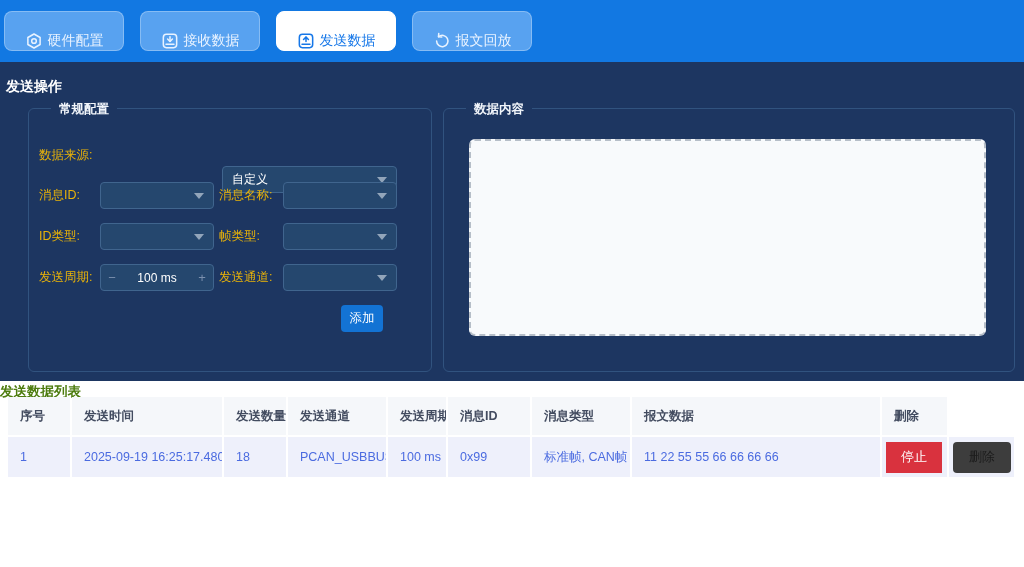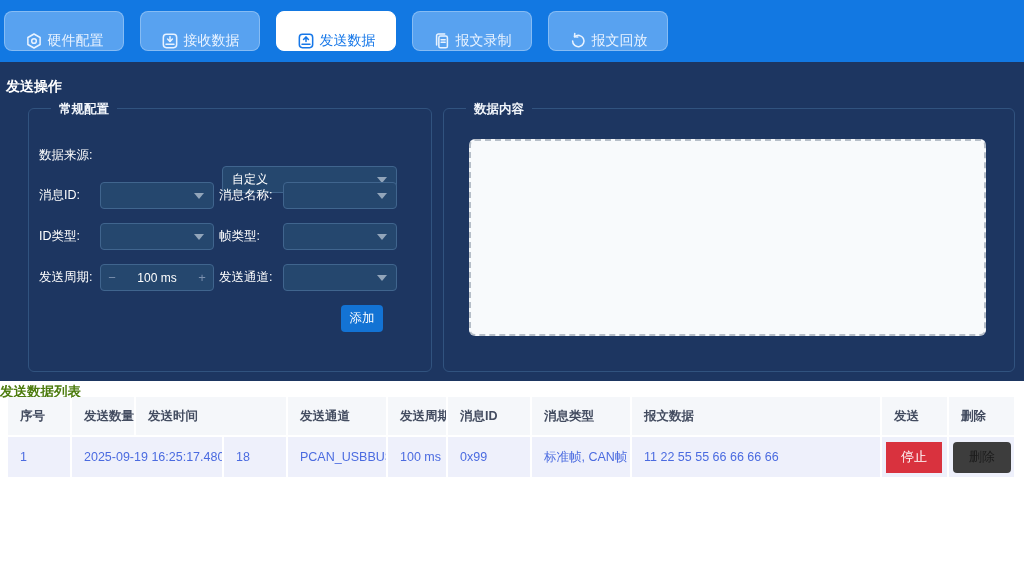--- a/index.html
+++ b/index.html
@@ -32,21 +32,21 @@
   .page-title { position:absolute; left:6px; top:16px; color:#ffffff; font-size:14px; font-weight:bold; }
 
   .panel { position:absolute; border:1px solid #31537f; border-radius:6px; }
   .panel-legend {
     position:absolute; top:-8px; left:22px; padding:0 8px;
     background:#1d3661; color:#f2f6fb; font-size:12.5px; font-weight:bold;
   }
   .panel-left  { left:28px;  top:46px; width:404px; height:264px;padding-left:48px; }
   .panel-right { left:443px; top:46px; width:572px; height:264px; }
 
-  .fld-label { position:absolute; height:27px; line-height:27px; color:#ffffff; font-size:12.5px; }
+  .fld-label { position:absolute; height:27px; line-height:27px; color:#eab308; font-size:12.5px; }
 
   .control {
     position:absolute; height:27px; background:#25476e; border:1px solid #40658e;
     border-radius:4px; color:#ffffff; font-size:12px;
     display:flex; align-items:center; padding:0 9px; cursor:pointer;
   }
   .caret {
     position:absolute; right:9px; top:10px; width:0; height:0;
     border-left:5px solid transparent; border-right:5px solid transparent;
     border-top:6px solid #92a5ba;
@@ -117,30 +117,20 @@
           <path d="M10 10.6 v-4.8"></path>
           <path d="M7.3 8.4 L10 5.6 L12.7 8.4"></path>
           <path d="M5.6 13.6 h8.8"></path>
         </svg>
     </span>
     <span>发送数据</span>
   </div>
   <div class="tab">
     <span class="ticon">
       <svg viewBox="0 0 20 20">
-          <rect x="6.5" y="4.5" width="9.5" height="13" rx="1.8"></rect>
-          <path d="M4 14.5 V4.2 A2 2 0 0 1 6 2.2 h7"></path>
-          <path d="M9 8.5 h4.5 M9 11.5 h4.5"></path>
-        </svg>
-    </span>
-    <span>报文录制</span>
-  </div>
-  <div class="tab">
-    <span class="ticon">
-      <svg viewBox="0 0 20 20">
           <path d="M4 10 a6.3 6.3 0 1 0 2.2-4.8"></path>
           <path d="M6.4 1.7 L6.1 5.4 L9.8 5.5"></path>
         </svg>
     </span>
     <span>报文回放</span>
   </div>
 </div>
 
 <div class="main">
   <div class="page-title">发送操作</div>
@@ -195,28 +185,27 @@
     <span class="panel-legend">数据内容</span>
     <div class="data-box"></div>
   </div>
 </div>
 
 <div class="list-title">发送数据列表</div>
 
 <div class="table">
   <div class="trow head">
     <div class="cell c0">序号</div>
+    <div class="cell c1">发送时间</div>
     <div class="cell c2">发送数量</div>
-    <div class="cell c1">发送时间</div>
     <div class="cell c3">发送通道</div>
     <div class="cell c4">发送周期</div>
     <div class="cell c5">消息ID</div>
     <div class="cell c6">消息类型</div>
     <div class="cell c7">报文数据</div>
-    <div class="cell c8">发送</div>
     <div class="cell c9">删除</div>
   </div>
   <div class="trow data">
     <div class="cell c0">1</div>
     <div class="cell c1">2025-09-19 16:25:17.480</div>
     <div class="cell c2">18</div>
     <div class="cell c3">PCAN_USBBUS1</div>
     <div class="cell c4">100 ms</div>
     <div class="cell c5">0x99</div>
     <div class="cell c6">标准帧, CAN帧</div>

